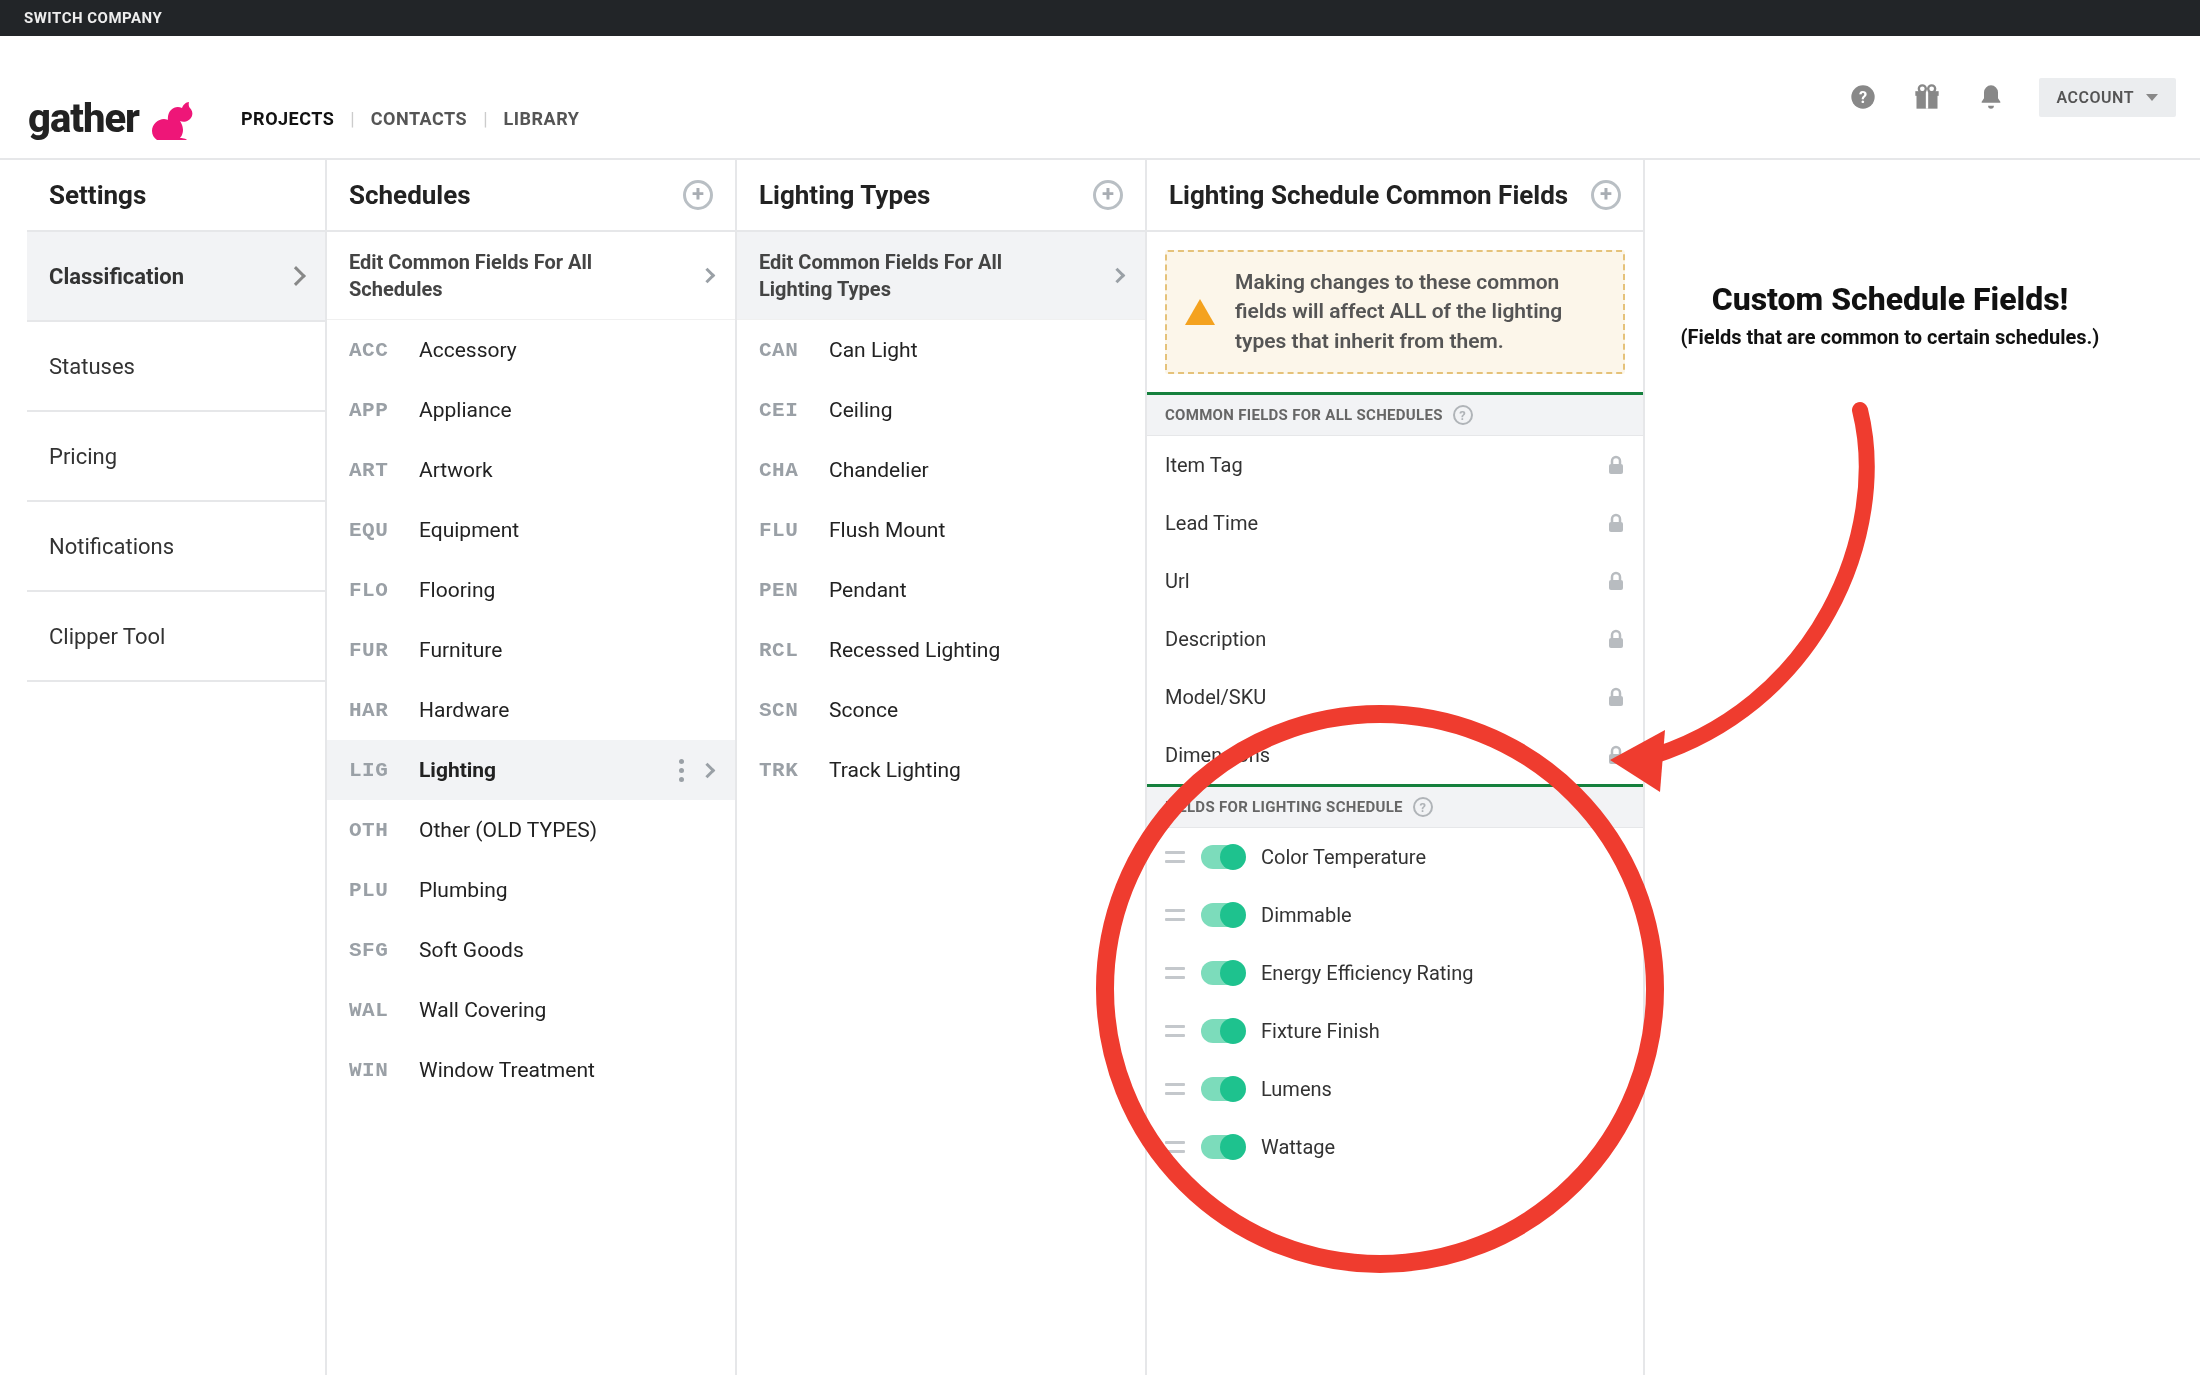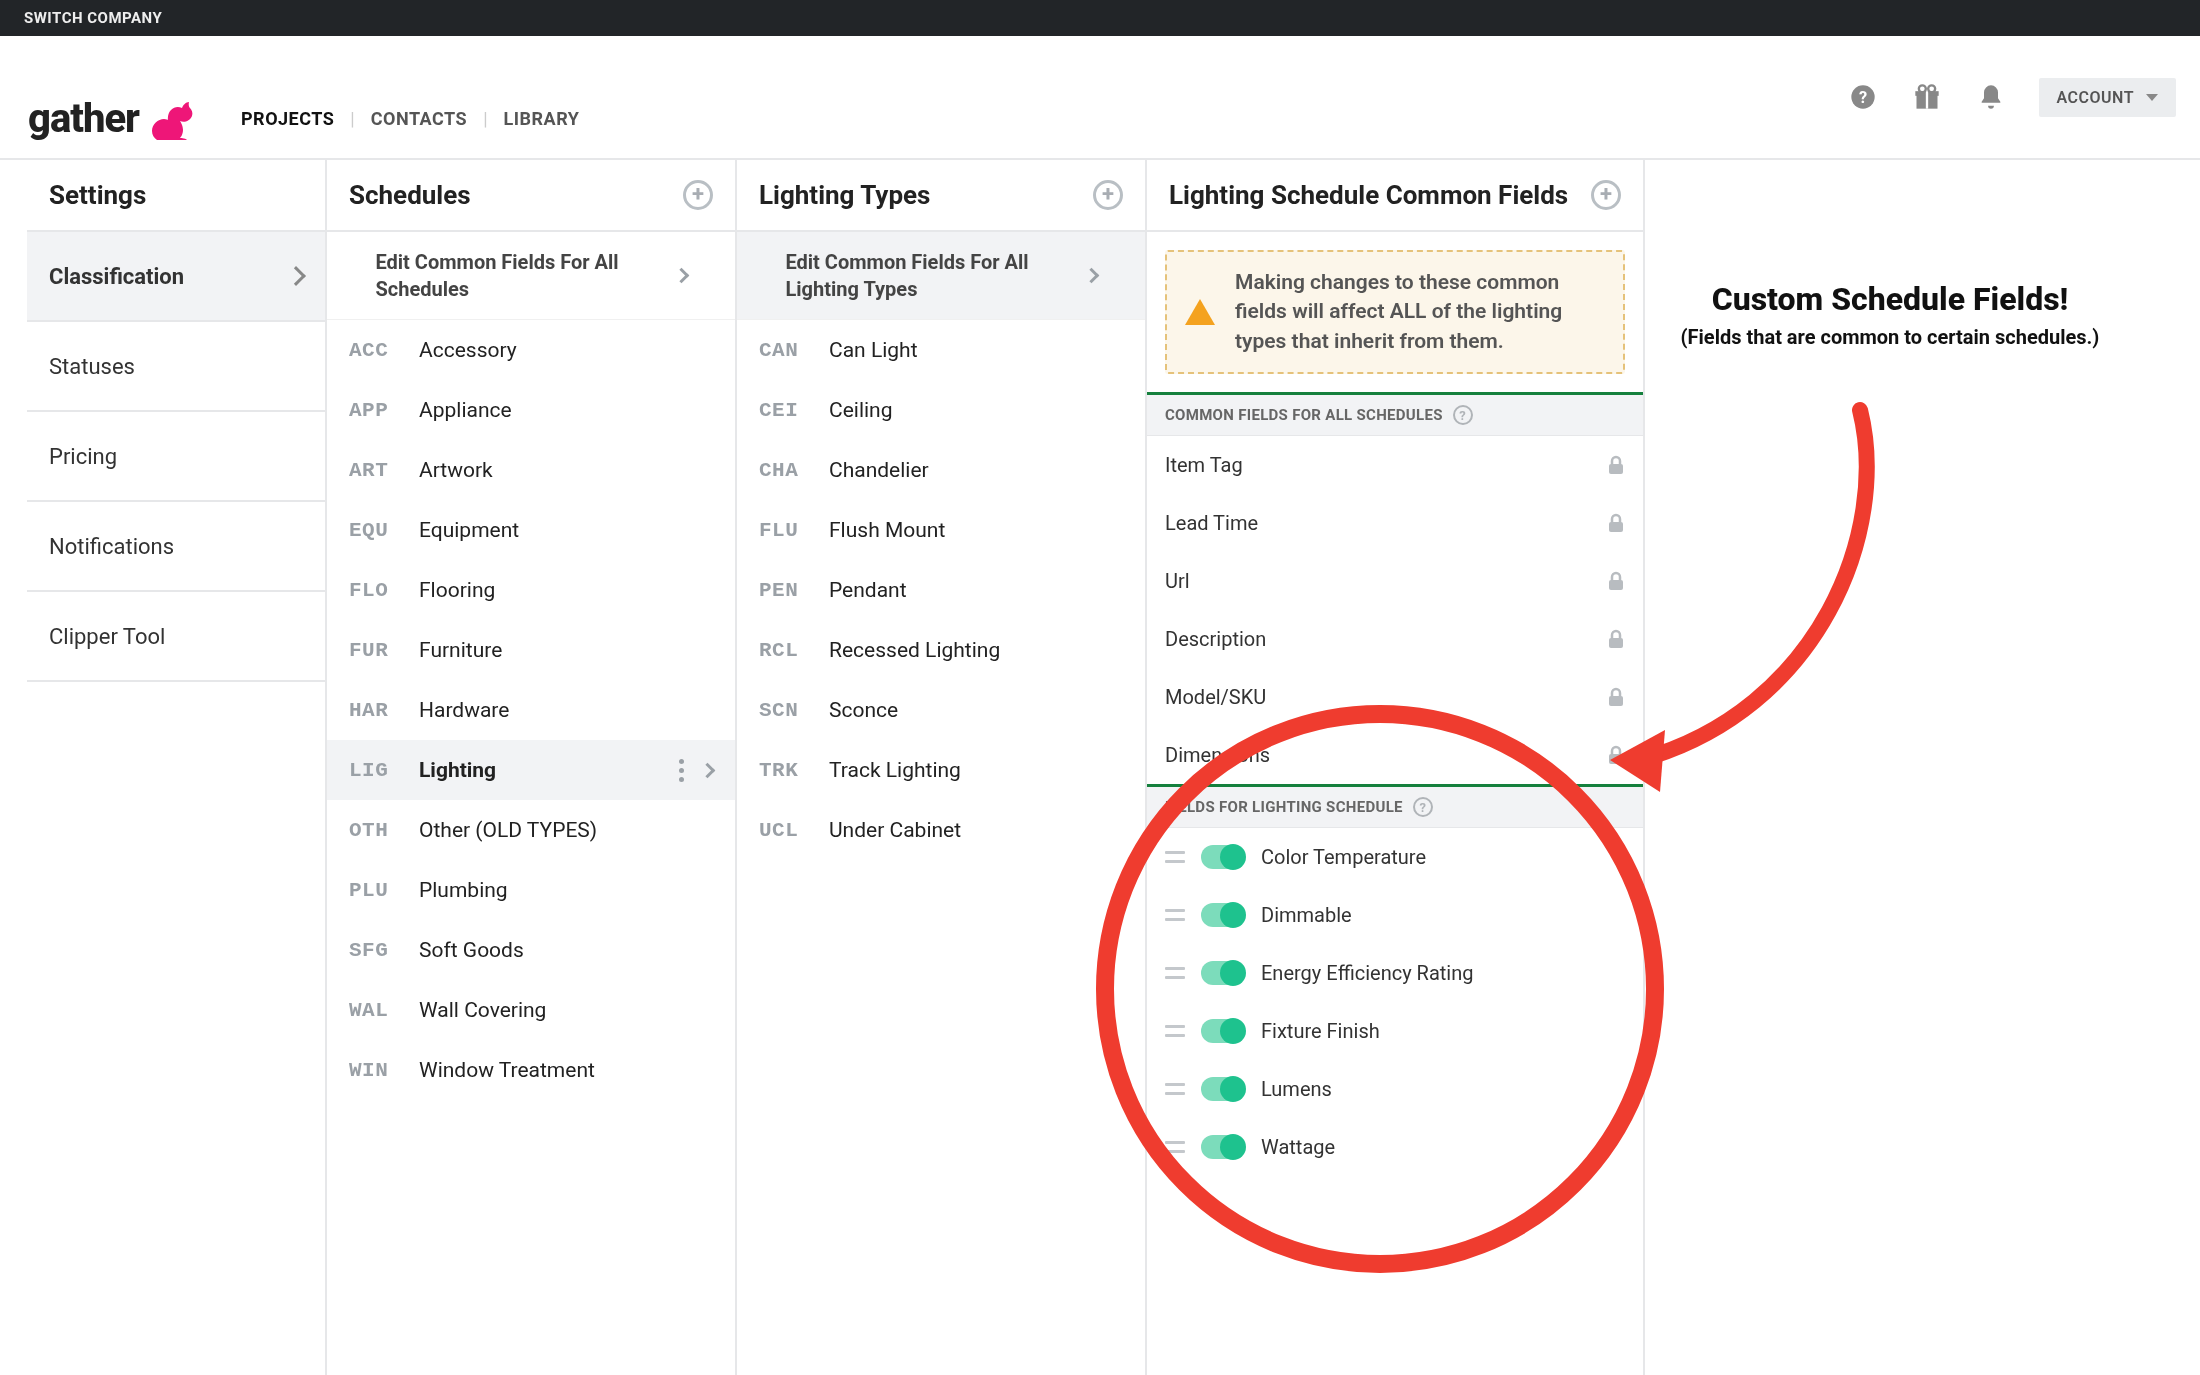--- a/index.html
+++ b/index.html
@@ -135,21 +135,21 @@
   }
   .chevron {
     width: 14px; height: 14px;
     border-right: 3px solid #888;
     border-bottom: 3px solid #888;
     transform: rotate(-45deg);
   }
 
   
   .edit-common {
-    display: flex; align-items: center; justify-content: center;
+    display: flex; align-items: center; justify-content: space-between;
     padding: 14px 22px;
     font-size: 20px;
     font-weight: 700;
     color: #444;
     cursor: pointer;
     min-height: 88px;
     border-bottom: 1px solid #f0f0f0;
   }
   .edit-common .text { max-width: 300px; line-height: 1.35; }
   .edit-common.selected { background: #f2f3f5; }
@@ -475,24 +475,20 @@
           <span class="label">Recessed Lighting</span>
         </div>
         <div class="list-row">
           <span class="code">SCN</span>
           <span class="label">Sconce</span>
         </div>
         <div class="list-row">
           <span class="code">TRK</span>
           <span class="label">Track Lighting</span>
         </div>
-        <div class="list-row">
-          <span class="code">UCL</span>
-          <span class="label">Under Cabinet</span>
-        </div>
       </div>
   </div>
 
   <div class="col col-fields">
     <div class="col-title">
       <span>Lighting Schedule Common Fields</span>
       <span class="plus-circle"></span>
     </div>
     <div class="warning">
       <div class="warning-icon"></div>

